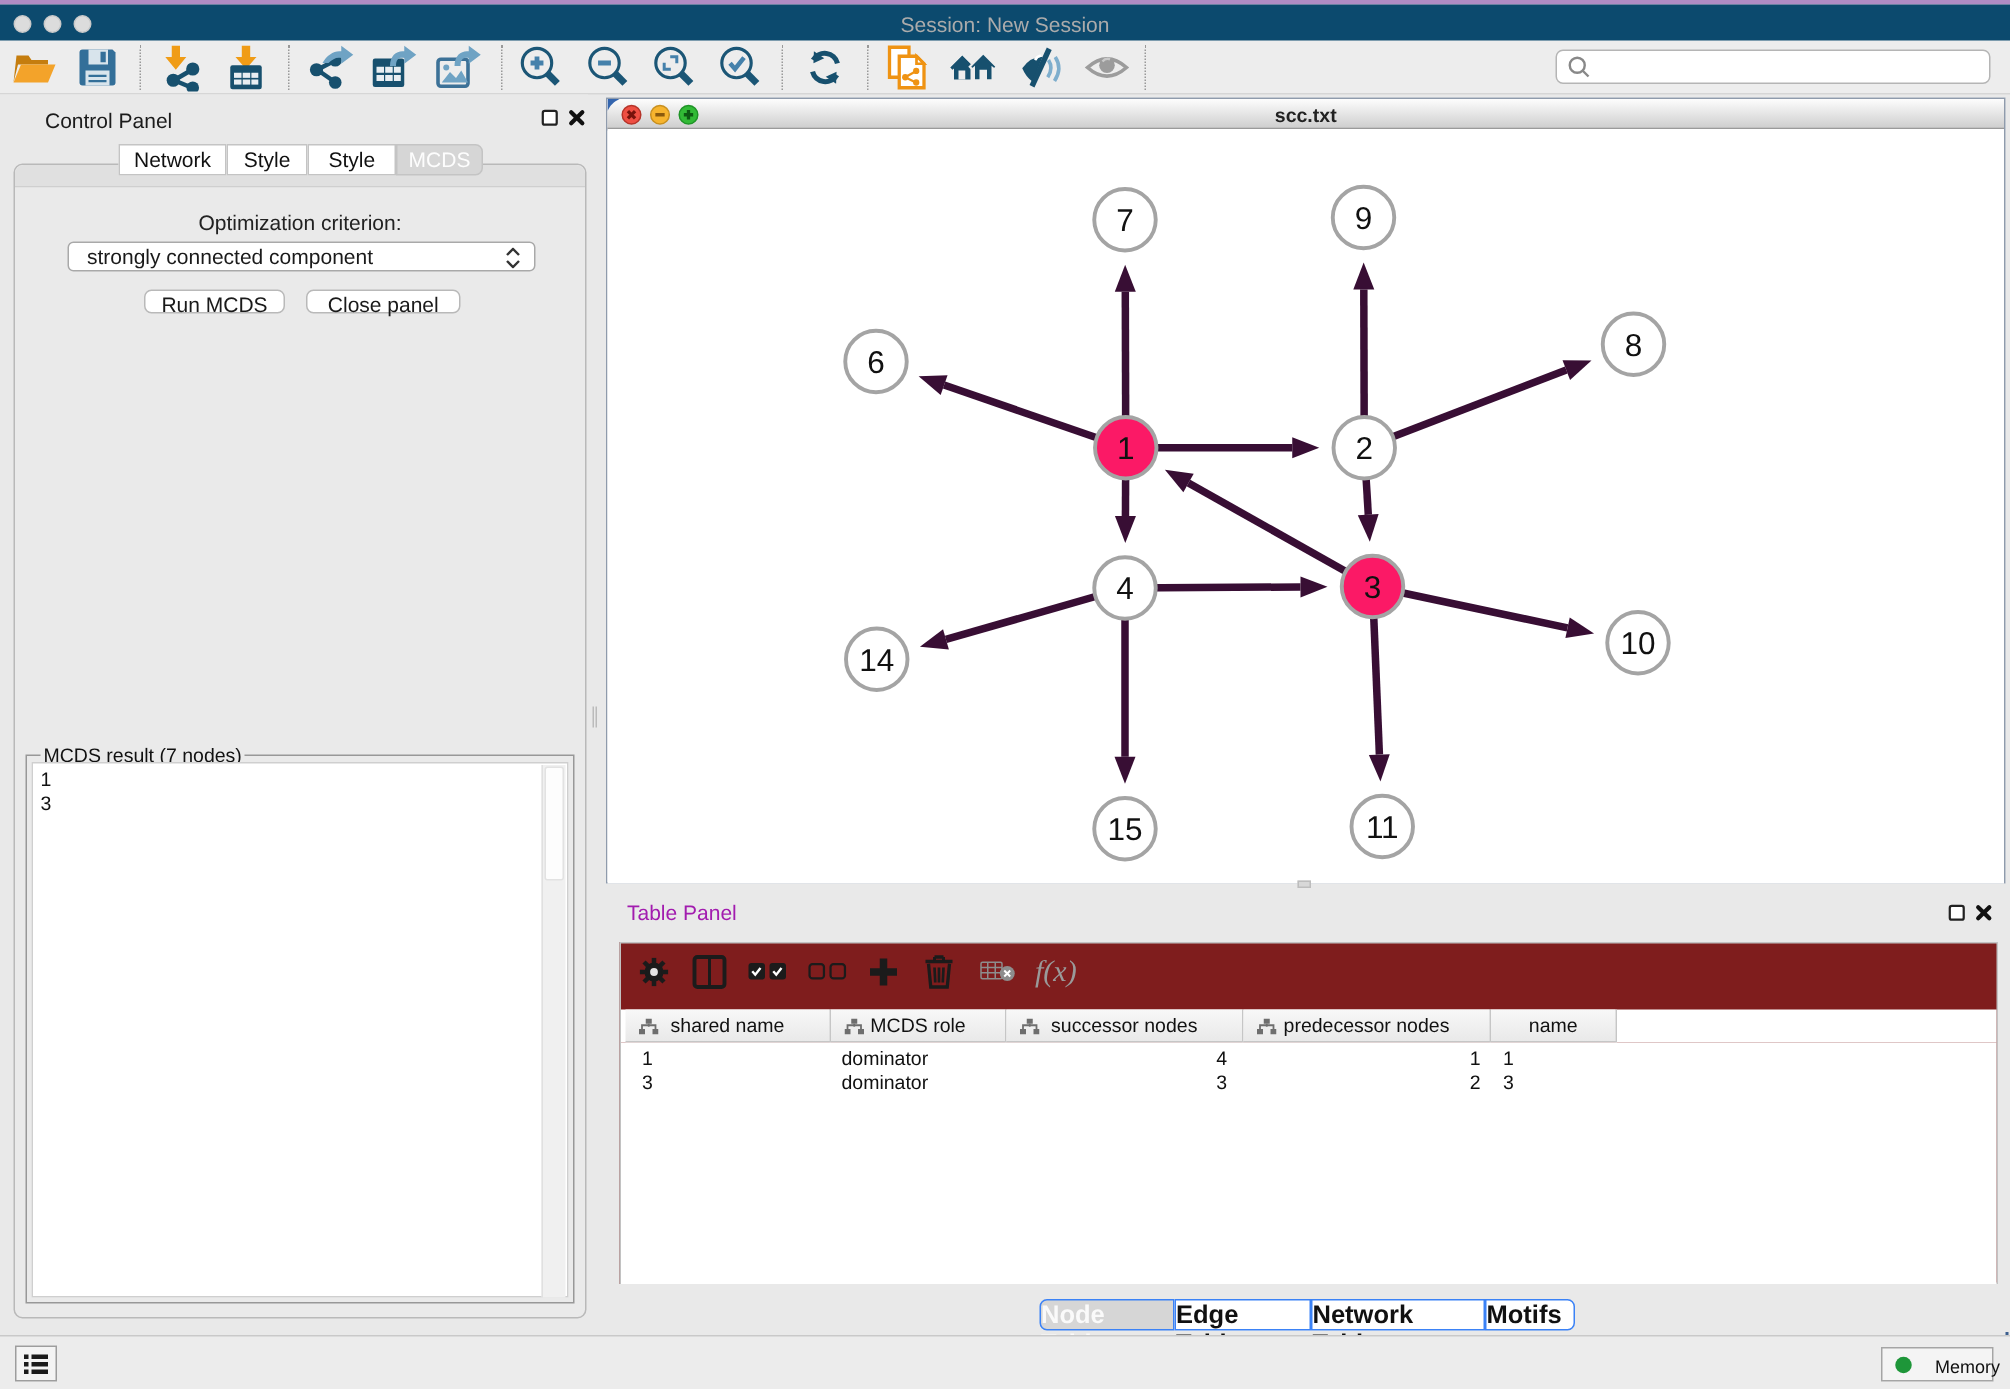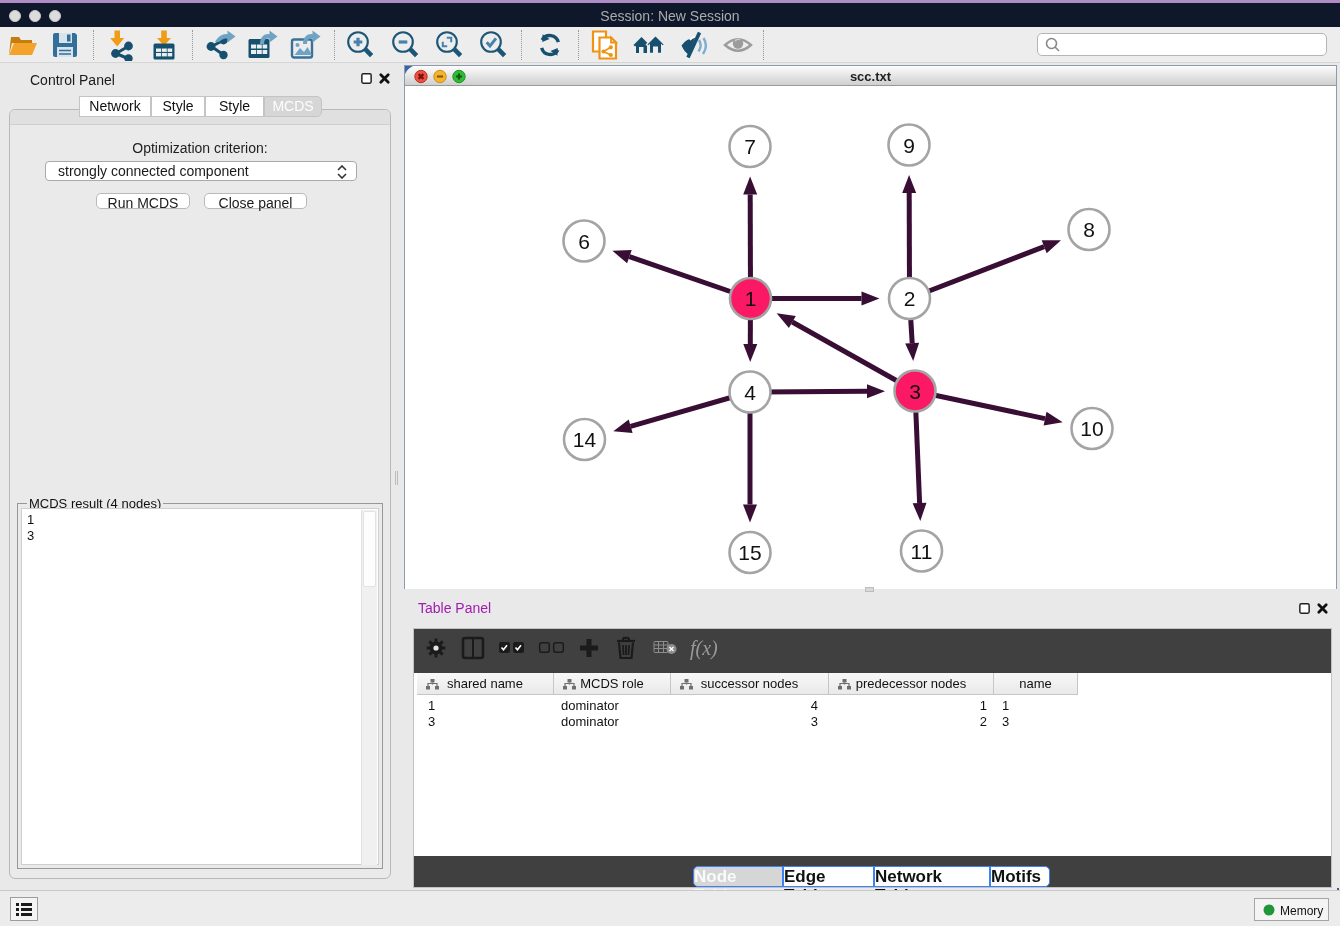--- a/index.html
+++ b/index.html
@@ -1,21 +1,21 @@
 <!DOCTYPE html>
 <html><head>
 <meta charset="utf-8">
 <style>
 * { margin:0; padding:0; box-sizing:border-box; }
 html,body { width:1340px; height:926px; overflow:hidden; font-family:"Liberation Sans", sans-serif; }
 body { position:relative; background:#e9e9e9; }
 .abs { position:absolute; }
 
 #purple { left:0; top:0; width:1340px; height:3px; background:#b08cc4; }
-#titlebar { left:0; top:3px; width:1340px; height:40px; background:#0f172a; border-bottom:1px solid #d0d0d0; }
+#titlebar { left:0; top:3px; width:1340px; height:40px; background:#0c4a6e; border-bottom:1px solid #d0d0d0; }
 .tl-circle { position:absolute; top:7px; width:12px; height:12px; border-radius:50%; background:#dcdcdc; border:1px solid #c9c9c9; }
 #wintitle { position:absolute; top:5px; left:0; width:100%; text-align:center; color:#ababab; font-size:14px; }
 #toolbar { left:0; top:27px; width:1340px; height:36px; background:#ededed; border-bottom:1px solid #d6d6d6; }
 .tsep { position:absolute; top:3px; height:30px; width:0; border-left:1px dotted #999; }
 .ticon { position:absolute; top:2px; }
 #searchbox { position:absolute; left:1037px; top:6px; width:290px; height:23px; background:#fff; border:1px solid #b5b5b5; border-radius:5px; }
 
 #ctrlpanel { left:0; top:63px; width:392px; height:827px; background:#e9e9e9; }
 #cp-title { position:absolute; left:30px; top:9px; font-size:14px; color:#1b1b1b; }
 #cp-tabs { position:absolute; left:79px; top:33px; height:21px; z-index:3; }
@@ -30,21 +30,21 @@
 #fieldset-legend { position:absolute; left:9px; top:-8px; background:#eaeaea; font-size:13px; color:#111; padding:0 2px; }
 #fs-white { position:absolute; left:3px; top:4px; width:358px; height:357px; background:#fff; border:1px solid #cfcfcf; }
 #fs-scroll { position:absolute; right:1px; top:1px; width:16px; height:355px; background:#f0f0f0; border-left:1px solid #e0e0e0; }
 #fs-text { position:absolute; left:5px; top:3px; font-size:13px; color:#111; line-height:16px; }
 
 #netwin { left:404px; top:65px; width:933px; height:524px; background:#fff; border:1px solid #8f9bac; }
 #net-titlebar { position:absolute; left:0; top:0; width:100%; height:20px; background:linear-gradient(#fdfdfd,#cfcfcf); border-bottom:1px solid #9a9a9a; }
 #net-title { position:absolute; width:100%; top:3px; text-align:center; font-size:13px; color:#222; font-weight:bold; }
 
 #tp-title { left:418px; top:600px; font-size:14px; color:#a21caf; }
-#tablebox { left:413px; top:628px; width:919px; height:260px; background:#404040; border:1px solid #c2c2c2; }
+#tablebox { left:413px; top:628px; width:919px; height:228px; background:#7f1d1d; border:1px solid #c2c2c2; }
 #tb-toolbar { position:absolute; left:0; top:0; width:100%; height:43px; }
 #tb-header { position:absolute; left:0; top:44px; width:100%; height:22px; background:#fff; }
 .hcell { position:absolute; top:0; height:22px; background:linear-gradient(#f8f8f8,#e9e9e9); border-right:1px solid #c6c6c6; border-bottom:1px solid #c6c6c6; font-size:13px; color:#111; text-align:center; line-height:21px; }
 .hicon { position:absolute; left:9px; top:6px; width:13px; height:11px; }
 #tb-body { position:absolute; left:0; top:66px; width:100%; height:161px; background:#fff; }
 .trow { position:absolute; font-size:13px; color:#111; height:16px; line-height:16px; }
 
 #bot-tabs { left:693px; top:866px; height:21px; }
 .btab { position:absolute; top:0; height:21px; border:1px solid #3b82f6; background:#fff; font-size:17px; font-weight:bold; color:#111; text-align:left; line-height:19px; }
 #btab-node { background:#d6d6d6; color:#fafafa; border-radius:5px 0 0 5px; }
@@ -231,21 +231,21 @@
     <div id="cp-band"></div>
     <div id="opt-label">Optimization criterion:</div>
     <div id="opt-select">strongly connected component
       <svg width="12" height="14" style="position:absolute; right:8px; top:3px" viewBox="0 0 12 14">
           <path d="M2 5 L6 1 L10 5 M2 9 L6 13 L10 9" fill="none" stroke="#333" stroke-width="1.6"></path>
         </svg>
     </div>
     <div class="btn" style="left:86px; width:94px">Run MCDS</div>
     <div class="btn" style="left:194px; width:103px">Close panel</div>
     <div id="fieldset">
-      <div id="fieldset-legend">MCDS result (4 nodes)</div>
+      <div id="fieldset-legend">MCDS result (7 nodes)</div>
       <div id="fs-white">
         <div id="fs-scroll">
             <div style="position:absolute;left:1px;top:1px;width:13px;height:76px;background:#fdfdfd;border:1px solid #e2e2e2;border-radius:2px"></div>
           </div>
         <div id="fs-text">1<br>3</div>
       </div>
     </div>
   </div>
 </div>
 <div class="abs" id="netwin">
@@ -481,15 +481,15 @@
           <rect x="5" y="6" width="11" height="3"></rect>
           <rect x="0" y="11" width="3" height="3"></rect>
           <rect x="5" y="11" width="11" height="3"></rect>
         </g>
       </svg>
   </div>
   <div id="membtn">
     <svg style="position:absolute;left:8px;top:5px" width="12" height="12" viewBox="0 0 12 12">
         <circle cx="6" cy="6" r="5.5" fill="#1e9639"></circle>
       </svg>
-    <span style="position:absolute;left:25px;top:5px;font-size:12px;">Memory</span>
+    <span style="position:absolute;left:35px;top:5px;font-size:12px;">Memory</span>
   </div>
 </div>
 
 </body></html>

